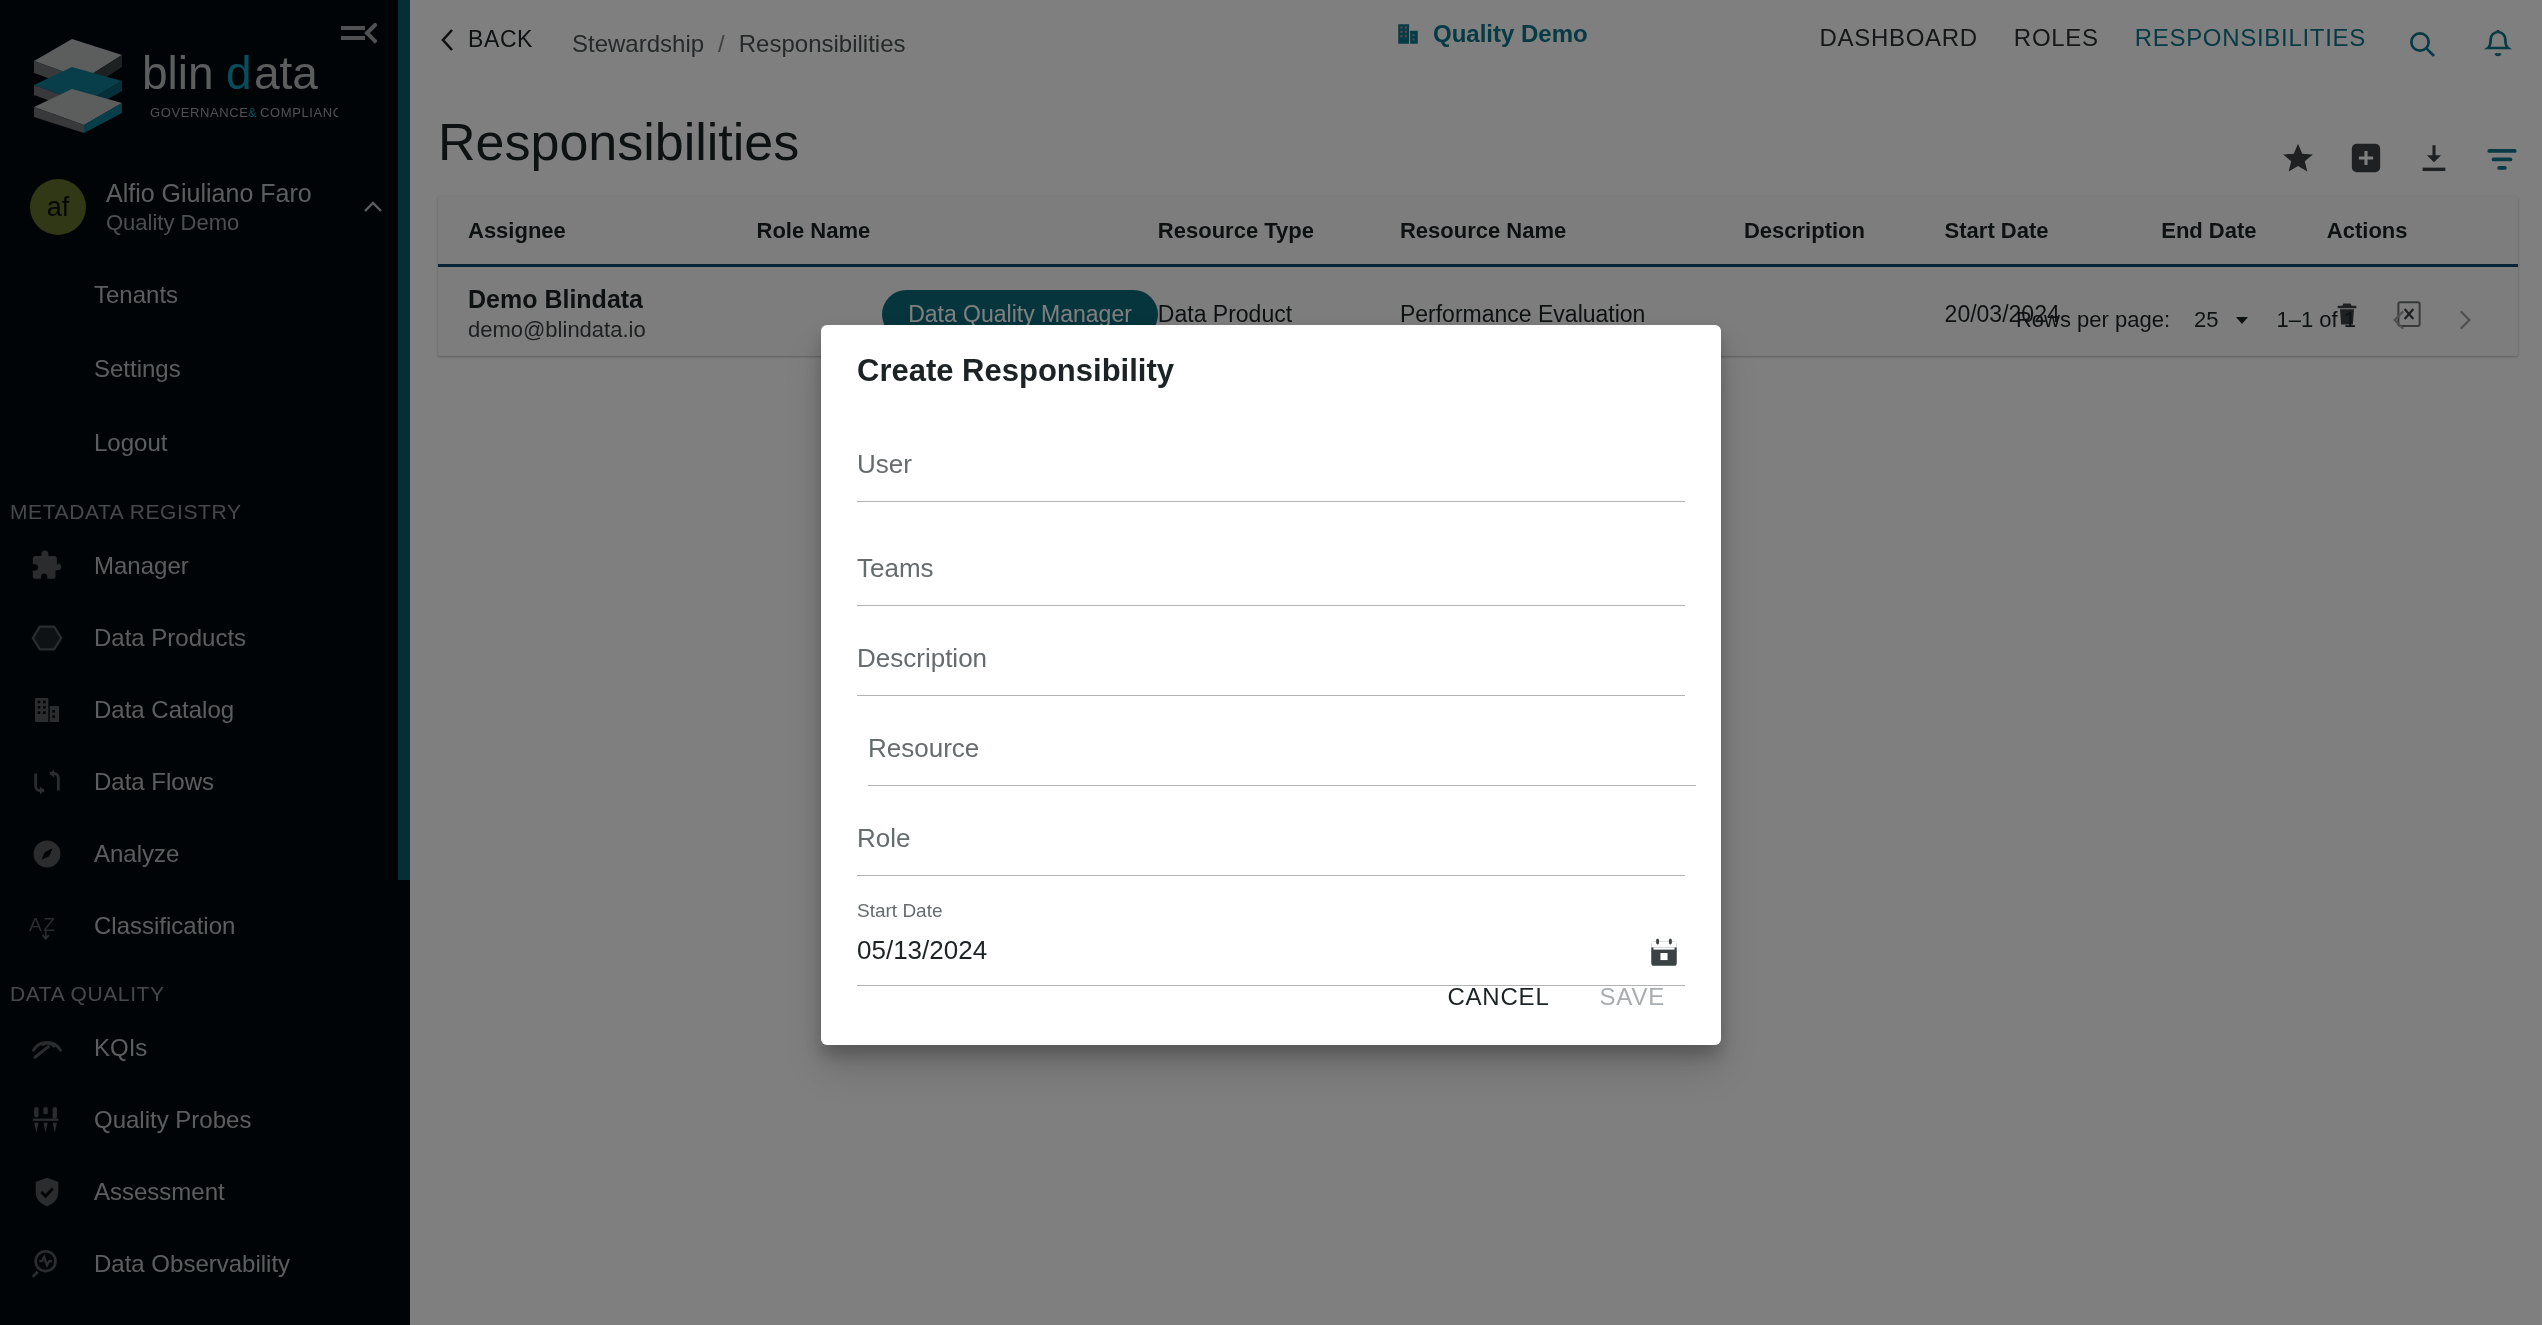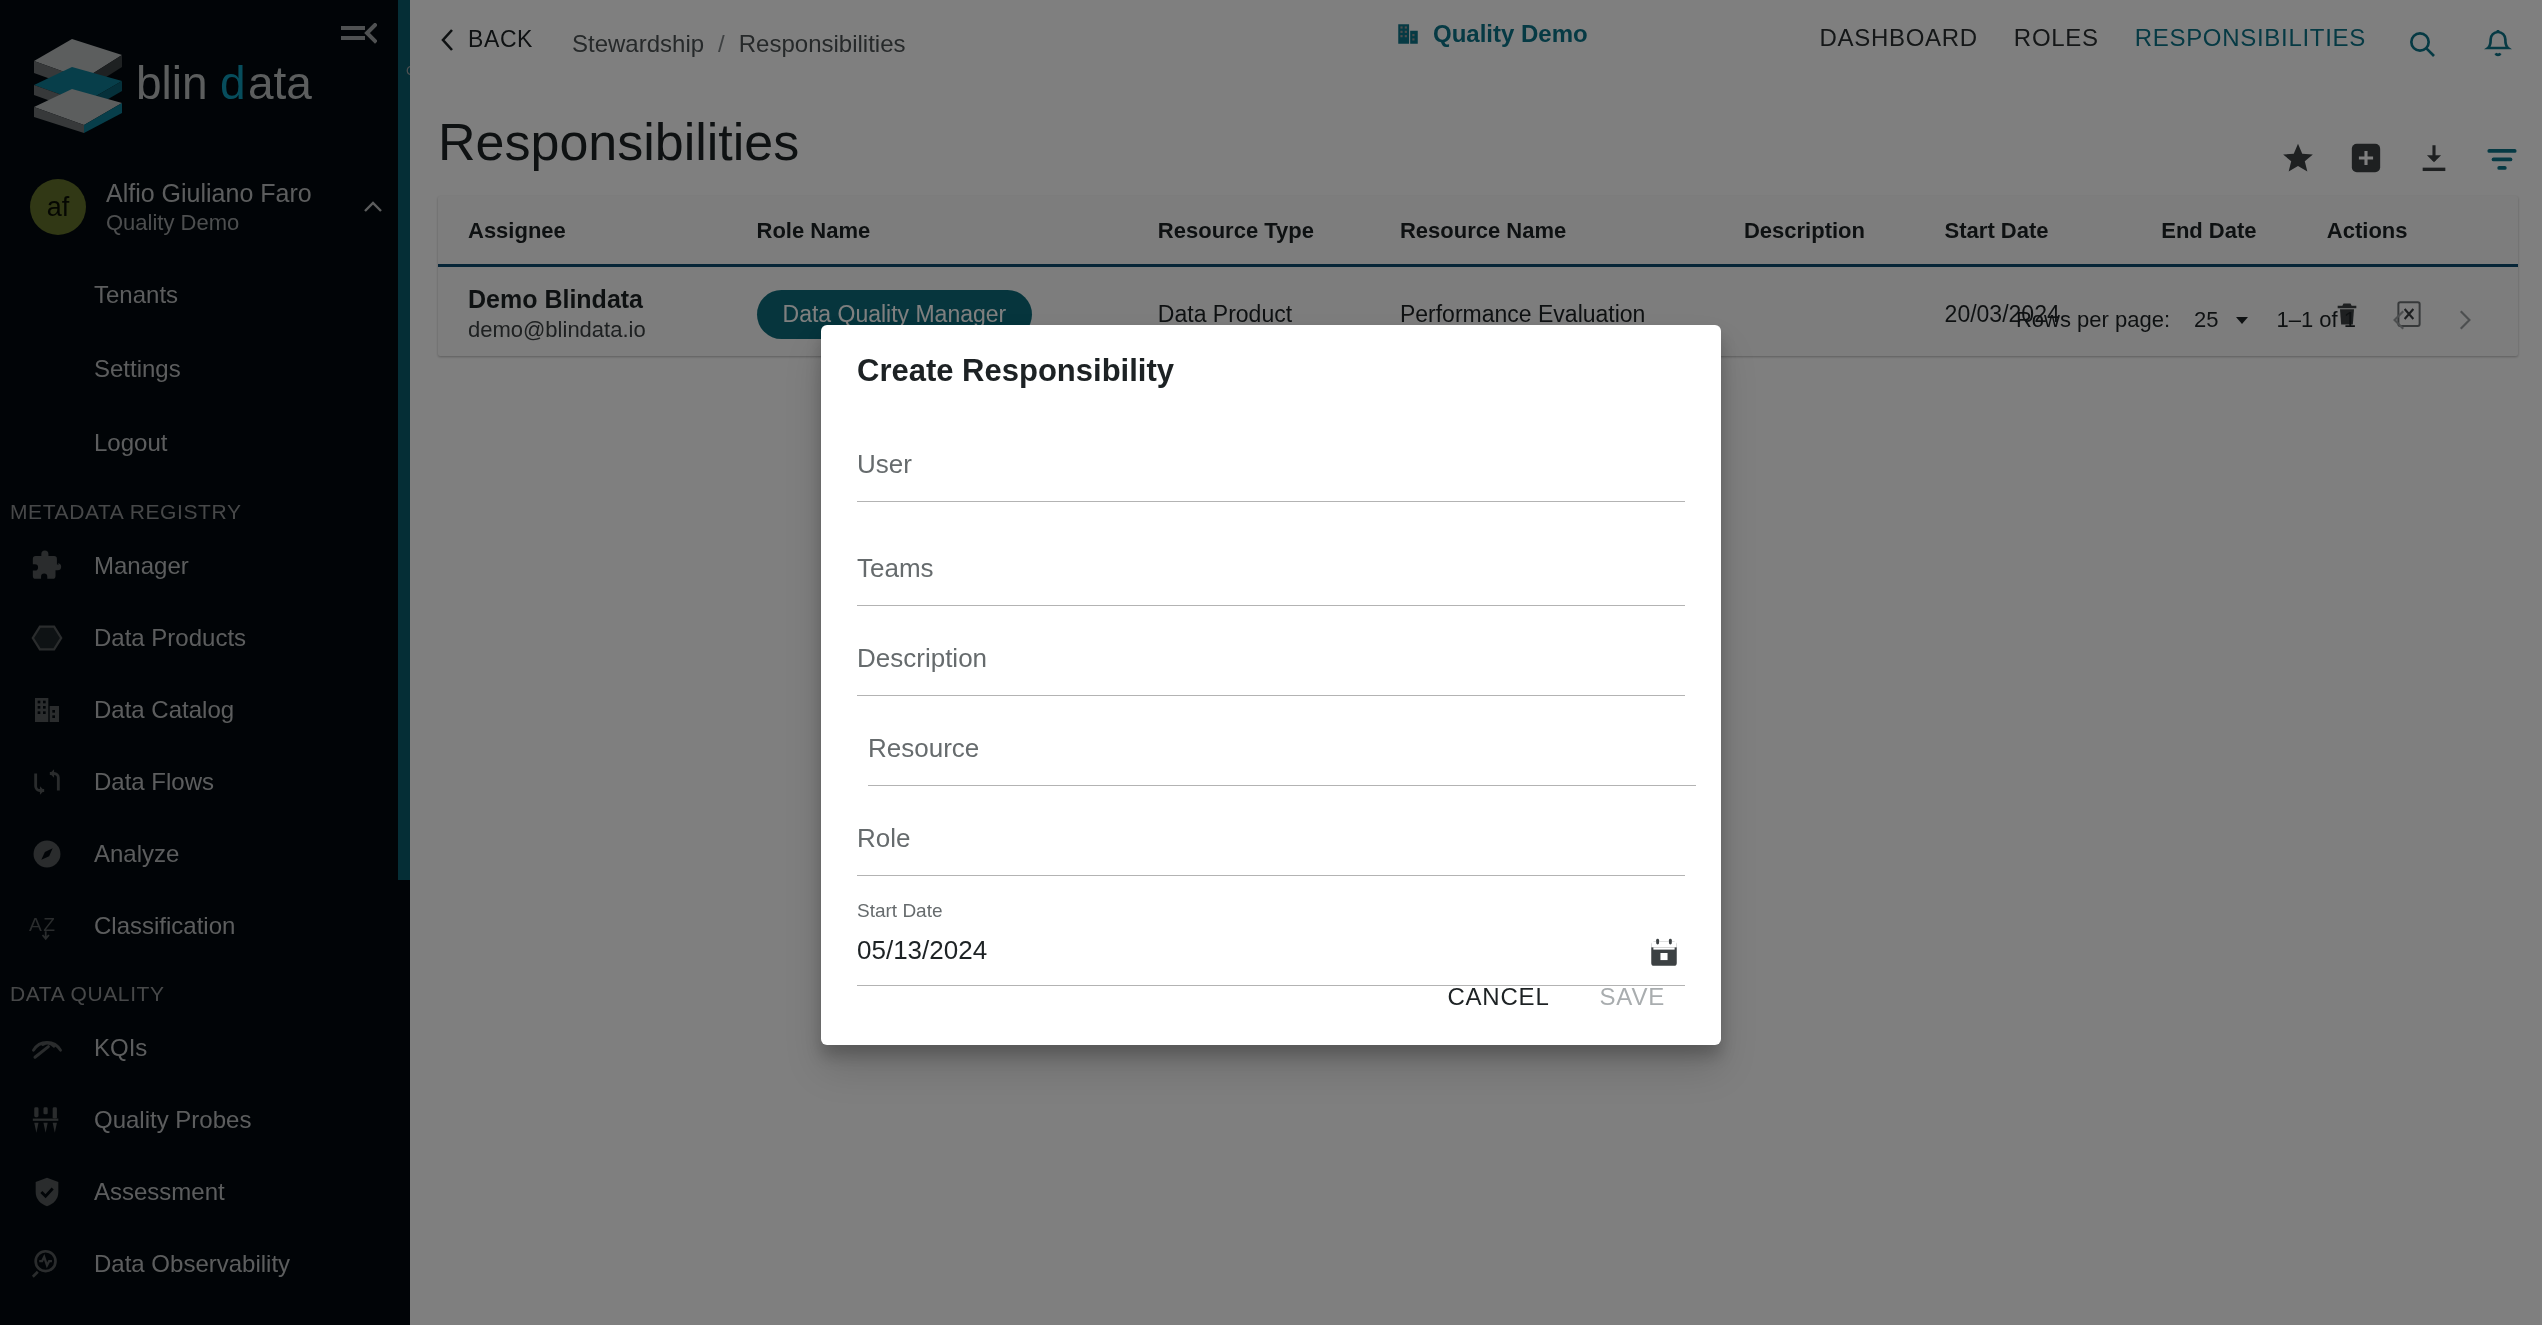--- a/index.html
+++ b/index.html
@@ -34,21 +34,21 @@
     width: 46px; height: 40px;
     display: flex; align-items: center; justify-content: center;
     cursor: pointer;
   }
   .logo-area {
     position: absolute; left: 0; top: 22px;
     width: 398px; height: 125px;
     display: flex; align-items: center; padding-left: 24px;
   }
   .logo-mark { width: 108px; height: 104px; flex: 0 0 auto; }
-  .logo-text { margin-left: 4px; display: flex; }
+  .logo-text { margin-left: 10px; display: flex; flex-direction: column; }
   .logo-word { height: 52px; }
   .logo-sub { height: 18px; margin-top: 2px; margin-left: 8px; }
 
   .user-row {
     position: absolute; left: 16px; top: 164px;
     width: 398px; height: 86px;
     display: flex; align-items: center; padding: 0 26px 0 14px;
     cursor: pointer;
   }
   .avatar {
@@ -140,21 +140,21 @@
     border-radius: 2px;
     overflow: hidden;
   }
   table.resp { width: 100%; border-collapse: collapse; table-layout: fixed; }
   table.resp th {
     text-align: left; font-size: 22px; color: #1d2224; font-weight: bold;
     padding: 22px 0 20px 0; border-bottom: 3px solid #0c4a6e;
   }
   table.resp td { padding: 16px 0; vertical-align: middle; }
   .col-assignee { width: 200px; padding-left: 30px !important; }
-  .col-role     { width: 252px; }
+  .col-role     { width: 252px; text-align: right; }
   .col-rtype    { width: 152px; }
   .col-rname    { width: 216px; }
   .col-desc     { width: 126px; }
   .col-sdate    { width: 136px; }
   .col-edate    { width: 104px; }
   .col-actions  { width: 120px; }
   .assignee-name { font-size: 25px; color: #1d2224; font-weight: bold; line-height: 32px; }
   .assignee-mail { font-size: 22px; color: #3c4143; line-height: 30px; }
   .role-chip {
     display: inline-block; background: #0d6b7a; color: #ffffff;

